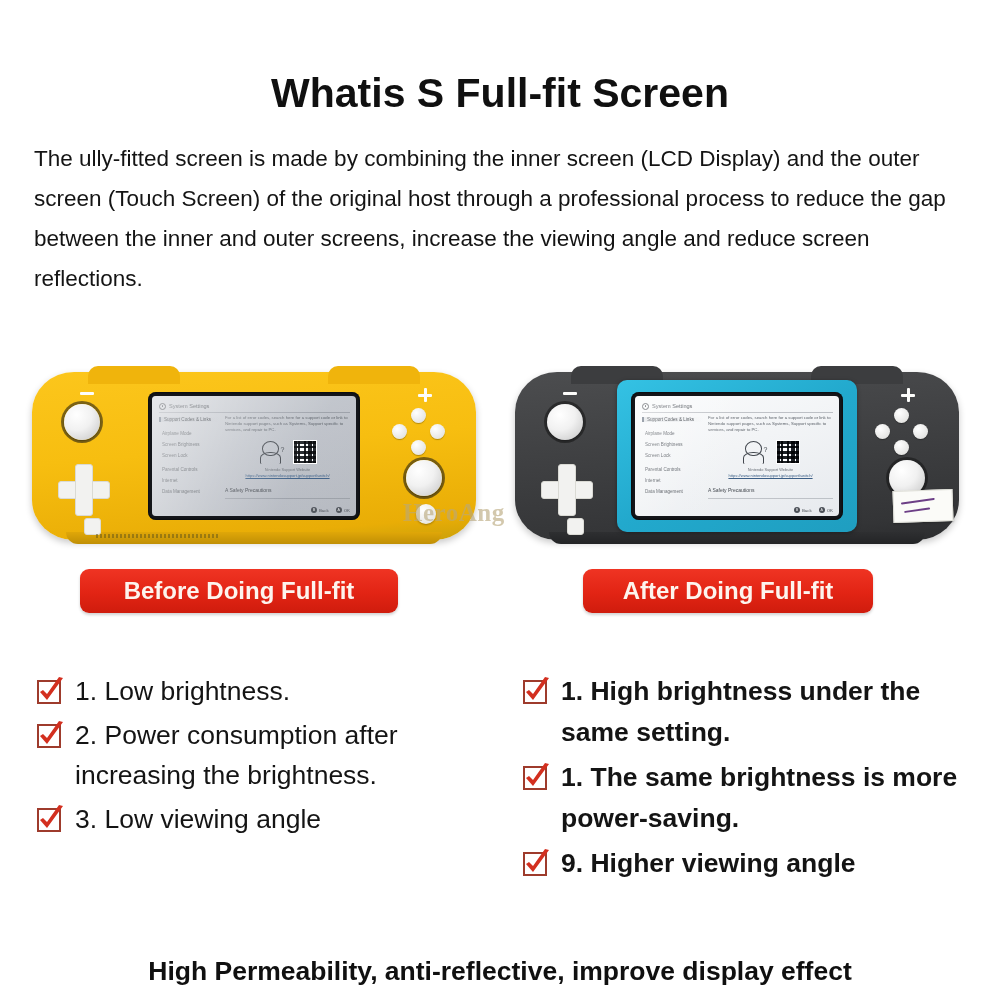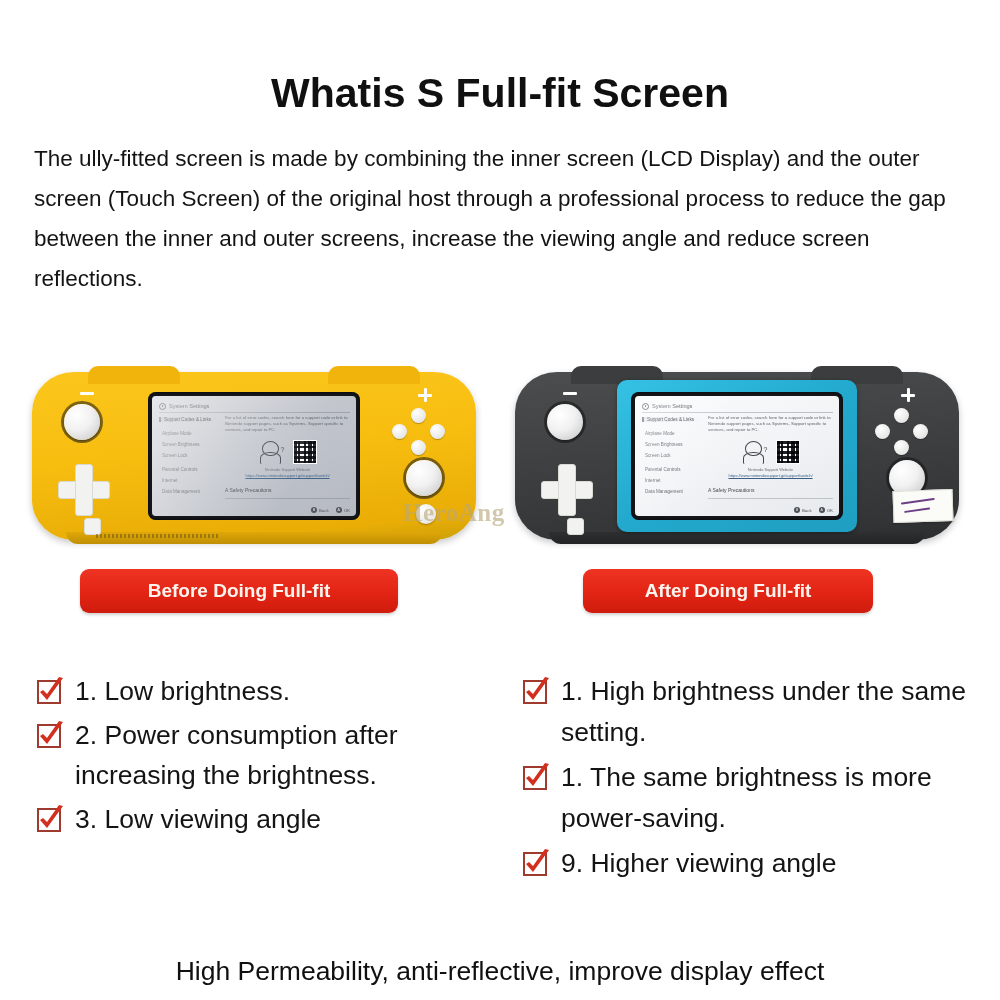--- a/index.html
+++ b/index.html
@@ -231,46 +231,46 @@
     font-size:25px;font-weight:bold;color:#b9a87c;opacity:.62;
     letter-spacing:.5px;white-space:nowrap;
   }
 
   
   .badge{
     position:absolute;top:543px;height:44px;
     background:linear-gradient(180deg,#ef3423 0%,#e22414 55%,#cf1c0d 100%);
     border-radius:9px;
     display:flex;align-items:center;justify-content:center;
-    color:#fdf4ee;font-size:19px;font-weight:bold;
+    color:#fdf4ee;font-size:24px;font-weight:bold;
     box-shadow:0 2px 3px rgba(0,0,0,.18);
   }
   .badge-left{left:80px;width:318px;}
   .badge-right{left:583px;width:290px;}
 
   
   .list{position:absolute;}
   .list-left{left:36px;top:645px;width:470px;}
-  .list-right{left:522px;top:645px;width:470px;}
+  .list-right{left:522px;top:645px;width:470px;font-weight:bold;}
   .item{display:flex;align-items:flex-start;margin-bottom:4px;}
   .chk{
     position:relative;width:30px;height:28px;flex:0 0 auto;margin-top:6px;margin-right:9px;
   }
   .chk .box{
     position:absolute;left:1px;top:3px;width:24px;height:24px;
     border:2.4px solid #9e3b2c;box-sizing:border-box;background:#fff;
   }
   .chk svg{position:absolute;left:0;top:0;width:30px;height:28px;overflow:visible;}
   .txt{font-size:26.5px;line-height:40px;color:#141414;}
   .list-right .txt{line-height:41px;}
 
   
   .footer{
     position:absolute;top:930px;left:0;width:1000px;text-align:center;
-    font-size:26.5px;font-weight:normal;color:#101010;
+    font-size:26.5px;font-weight:bold;color:#101010;
   }
 </style>
 </head>
 <body>
 
 <div class="page">
 
   <div class="title">Whatis S Full-fit Screen</div>
 
   <div class="intro">The ully-fitted screen is made by combining the inner screen (LCD Display) and the outer screen (Touch Screen) of the original host through a professional process to reduce the gap between the inner and outer screens, increase the viewing angle and reduce screen reflections.</div>

